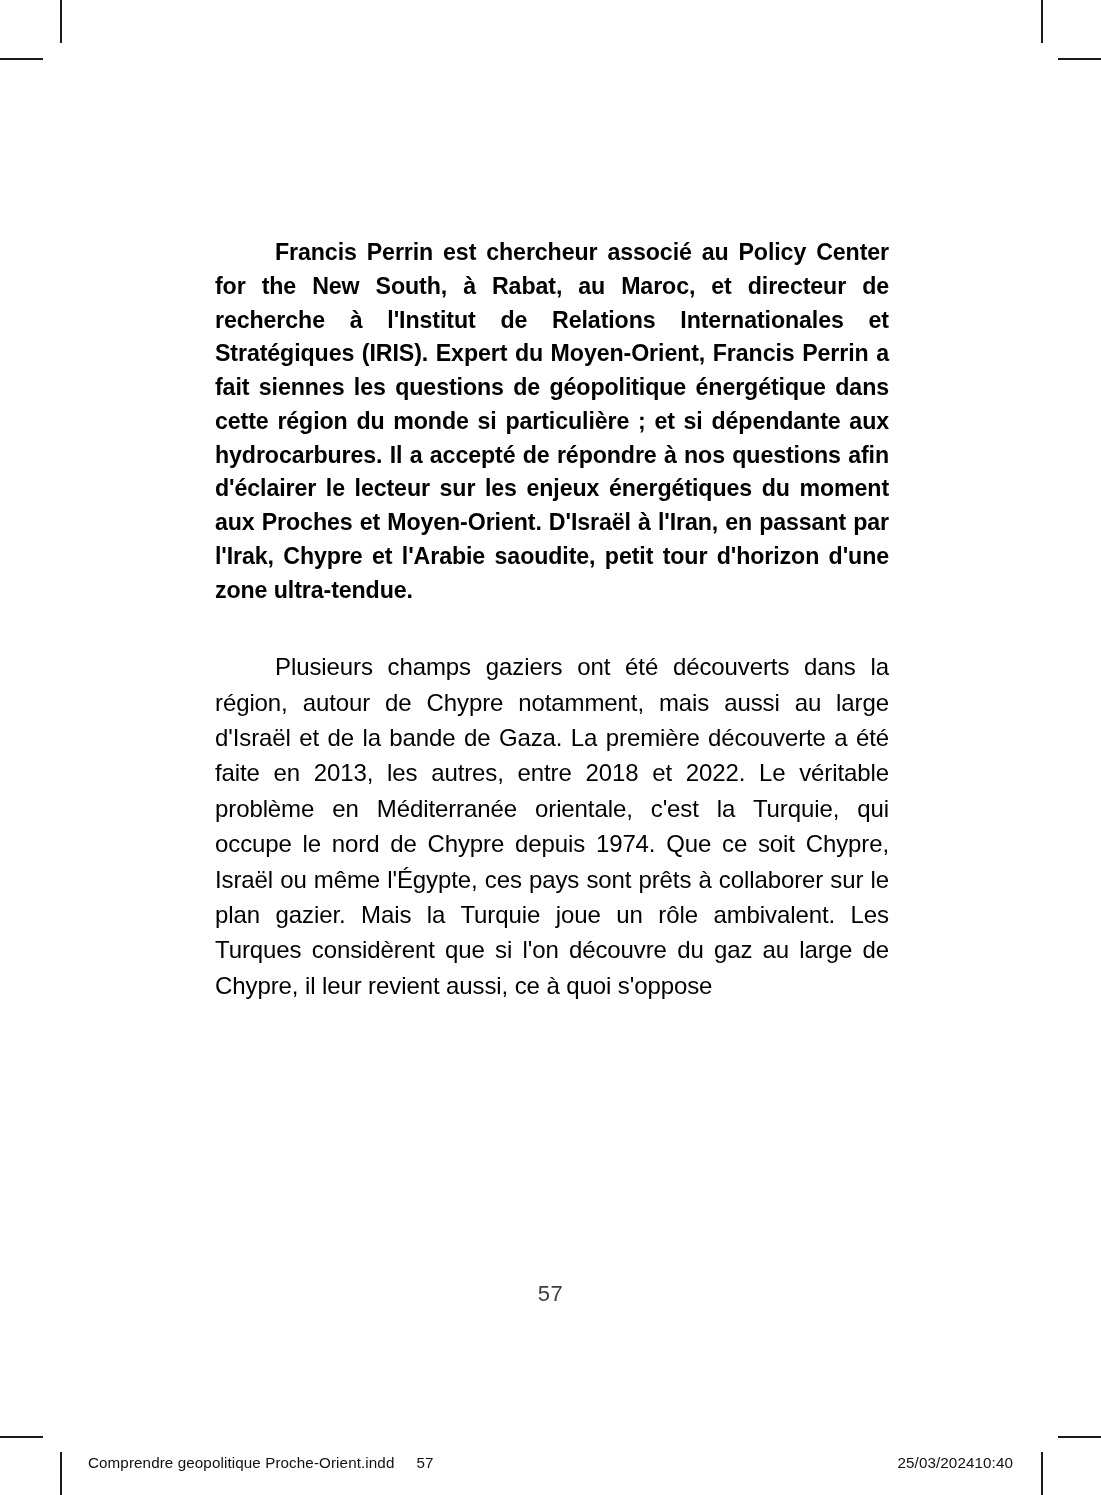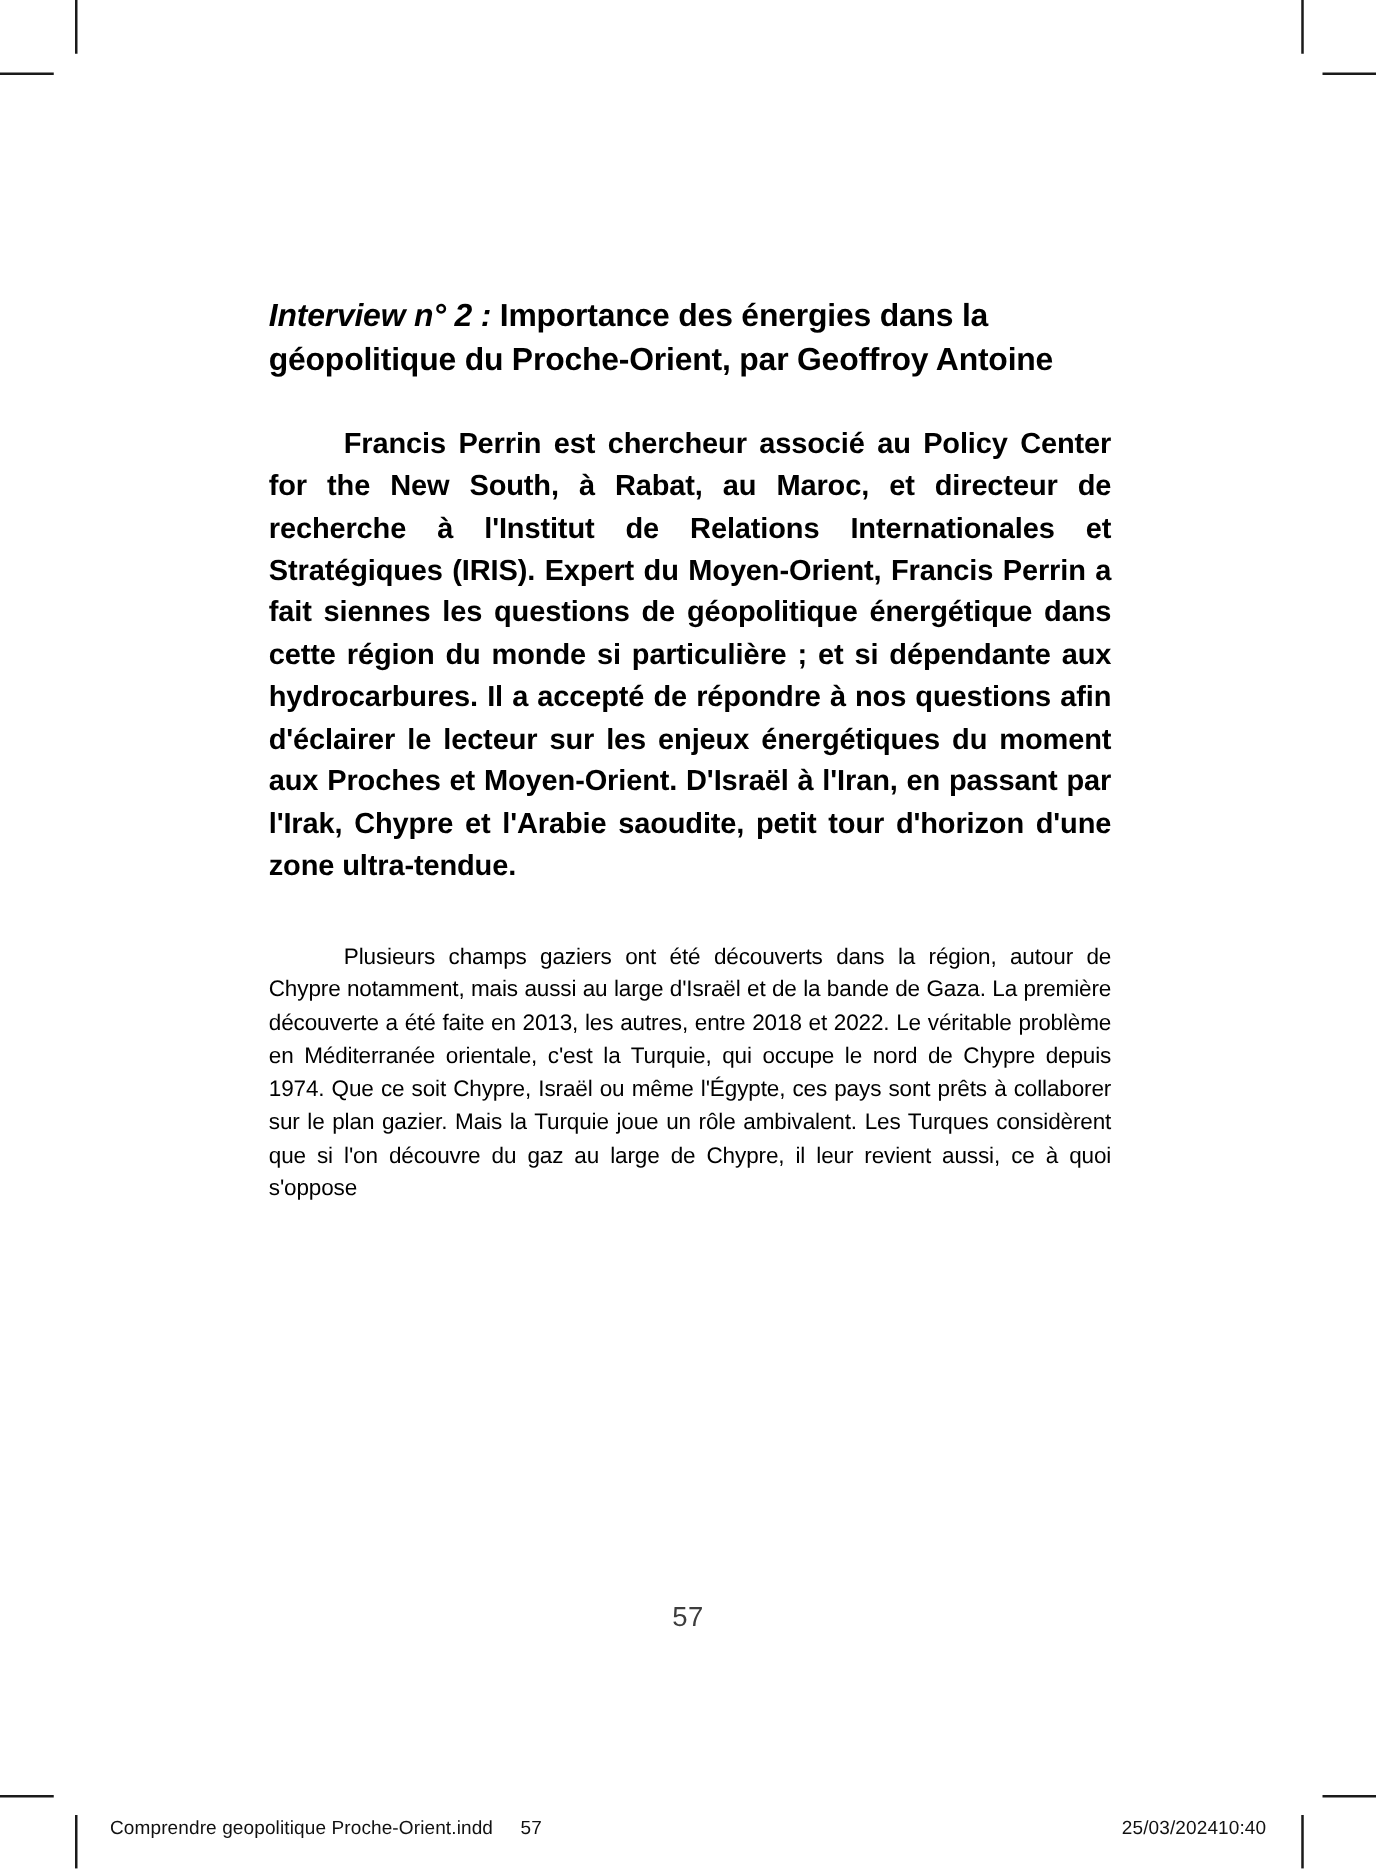--- a/index.html
+++ b/index.html
@@ -73,21 +73,21 @@
     font-size: 21.3px;
     font-weight: 700;
     line-height: 1.565;
     letter-spacing: -0.05px;
     margin: 0 0 38px 0;
     padding-left: 63px;
     text-align: left;
   }
 
   .answer {
-    font-size: 18px;
+    font-size: 24px;
     font-weight: 400;
     line-height: 1.475;
     letter-spacing: -0.1px;
     text-align: justify;
     text-justify: inter-word;
     text-indent: 60px;
     margin: 0;
   }
 
   
@@ -135,21 +135,20 @@
   <div class="cropmark cm-h cm-tl-h"></div>
   <div class="cropmark cm-v cm-tr-v"></div>
   <div class="cropmark cm-h cm-tr-h"></div>
   <div class="cropmark cm-v cm-bl-v"></div>
   <div class="cropmark cm-h cm-bl-h"></div>
   <div class="cropmark cm-v cm-br-v"></div>
   <div class="cropmark cm-h cm-br-h"></div>
 
   <div class="content">
 
-    <h1 class="article-title"><span class="lead-italic">Interview n° 2 :</span><span> Importance des énergies dans la géopolitique du Proche-Orient, par Geoffroy Antoine</span></h1>
 
     <p class="chapeau">Francis Perrin est chercheur associé au Policy Center for the New South, à Rabat, au Maroc, et directeur de recherche à l'Institut de Relations Internationales et Stratégiques (IRIS). Expert du Moyen-Orient, Francis Perrin a fait siennes les questions de géopolitique énergétique dans cette région du monde si particulière ; et si dépendante aux hydrocarbures. Il a accepté de répondre à nos questions afin d'éclairer le lecteur sur les enjeux énergétiques du moment aux Proches et Moyen-Orient. D'Israël à l'Iran, en passant par l'Irak, Chypre et l'Arabie saoudite, petit tour d'horizon d'une zone ultra-tendue.</p>
 
 
     <p class="answer">Plusieurs champs gaziers ont été découverts dans la région, autour de Chypre notamment, mais aussi au large d'Israël et de la bande de Gaza. La première découverte a été faite en 2013, les autres, entre 2018 et 2022. Le véritable problème en Méditerranée orientale, c'est la Turquie, qui occupe le nord de Chypre depuis 1974. Que ce soit Chypre, Israël ou même l'Égypte, ces pays sont prêts à collaborer sur le plan gazier. Mais la Turquie joue un rôle ambivalent. Les Turques considèrent que si l'on découvre du gaz au large de Chypre, il leur revient aussi, ce à quoi s'oppose</p>
 
   </div>
 
   <div class="folio">57</div>
 

